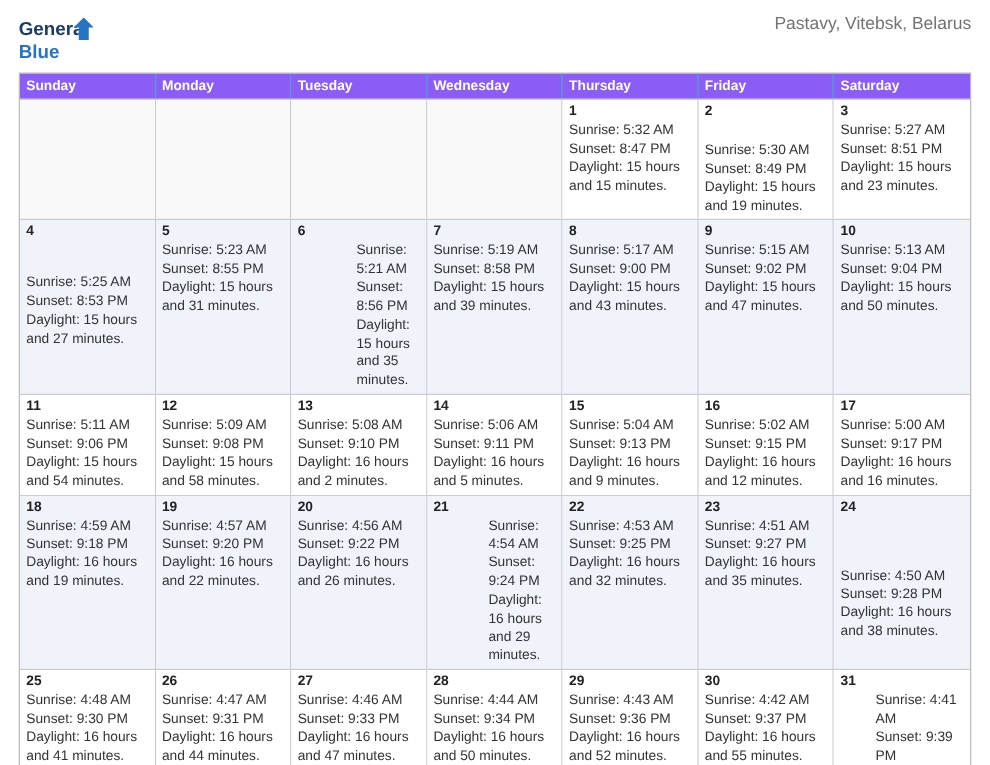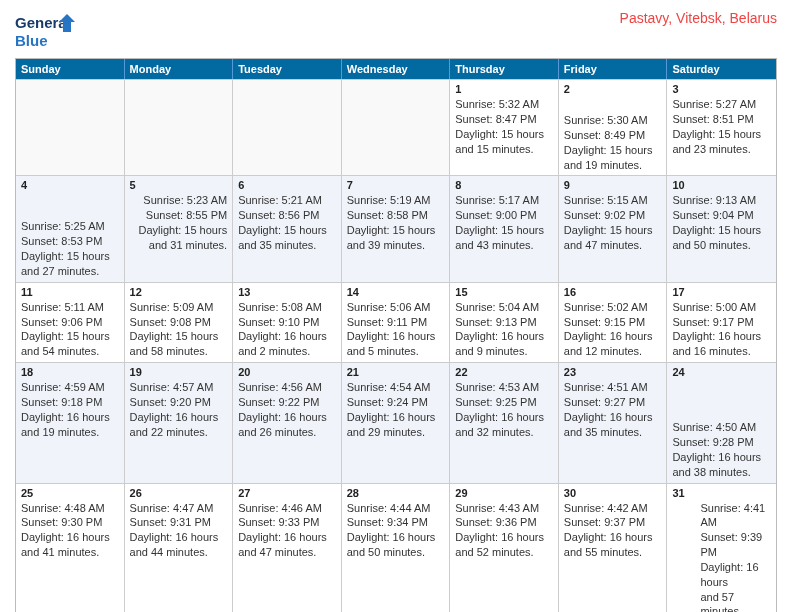--- a/index.html
+++ b/index.html
@@ -31,32 +31,32 @@
     .title-block {
       text-align: right;
     }
     .main-title {
       font-size: 32px;
       font-weight: bold;
       color: #222;
     }
     .subtitle {
       font-size: 14px;
-      color: #ef4444;
+      color: #737373;
     }
     .calendar {
       flex: 1;
       display: flex;
       flex-direction: column;
       border: 1px solid #bbb;
     }
     .cal-header {
       display: grid;
       grid-template-columns: repeat(7, 1fr);
-      background: #0369a1;
+      background: #8b5cf6;
     }
     .cal-header-cell {
       color: #fff;
       font-size: 11px;
       font-weight: bold;
       padding: 4px 5px;
       text-align: left;
       border-right: 1px solid #5599d8;
     }
     .cal-header-cell:last-child { border-right: none; }
@@ -152,28 +152,28 @@
         <div class="cal-row">
           <div class="cal-cell alt-row">
             <div class="day-num">4</div>
             <div class="cell-text" style="white-space: pre-line; margin-top: 28px;">Sunrise: 5:25 AM
 Sunset: 8:53 PM
 Daylight: 15 hours
 and 27 minutes.</div>
           </div>
           <div class="cal-cell alt-row">
             <div class="day-num">5</div>
-            <div class="cell-text" style="white-space: pre-line; text-align: right;">Sunrise: 5:23 AM
+            <div class="cell-text" style="white-space: pre-line;">Sunrise: 5:23 AM
 Sunset: 8:55 PM
 Daylight: 15 hours
 and 31 minutes.</div>
           </div>
           <div class="cal-cell alt-row">
             <div class="day-num">6</div>
-            <div class="cell-text" style="white-space: pre-line;">Sunrise: 5:21 AM
+            <div class="cell-text" style="white-space: pre-line; margin-left: 47px;">Sunrise: 5:21 AM
 Sunset: 8:56 PM
 Daylight: 15 hours
 and 35 minutes.</div>
           </div>
           <div class="cal-cell alt-row">
             <div class="day-num">7</div>
             <div class="cell-text" style="white-space: pre-line;">Sunrise: 5:19 AM
 Sunset: 8:58 PM
 Daylight: 15 hours
 and 39 minutes.</div>
@@ -187,21 +187,21 @@
           </div>
           <div class="cal-cell alt-row">
             <div class="day-num">9</div>
             <div class="cell-text" style="white-space: pre-line;">Sunrise: 5:15 AM
 Sunset: 9:02 PM
 Daylight: 15 hours
 and 47 minutes.</div>
           </div>
           <div class="cal-cell alt-row">
             <div class="day-num">10</div>
-            <div class="cell-text" style="white-space: pre-line;">Sunrise: 9:13 AM
+            <div class="cell-text" style="white-space: pre-line;">Sunrise: 5:13 AM
 Sunset: 9:04 PM
 Daylight: 15 hours
 and 50 minutes.</div>
           </div>
         </div>
         <div class="cal-row">
           <div class="cal-cell">
             <div class="day-num">11</div>
             <div class="cell-text" style="white-space: pre-line;">Sunrise: 5:11 AM
 Sunset: 9:06 PM
@@ -268,21 +268,21 @@
           </div>
           <div class="cal-cell alt-row">
             <div class="day-num">20</div>
             <div class="cell-text" style="white-space: pre-line;">Sunrise: 4:56 AM
 Sunset: 9:22 PM
 Daylight: 16 hours
 and 26 minutes.</div>
           </div>
           <div class="cal-cell alt-row">
             <div class="day-num">21</div>
-            <div class="cell-text" style="white-space: pre-line;">Sunrise: 4:54 AM
+            <div class="cell-text" style="white-space: pre-line; margin-left: 44px;">Sunrise: 4:54 AM
 Sunset: 9:24 PM
 Daylight: 16 hours
 and 29 minutes.</div>
           </div>
           <div class="cal-cell alt-row">
             <div class="day-num">22</div>
             <div class="cell-text" style="white-space: pre-line;">Sunrise: 4:53 AM
 Sunset: 9:25 PM
 Daylight: 16 hours
 and 32 minutes.</div>

